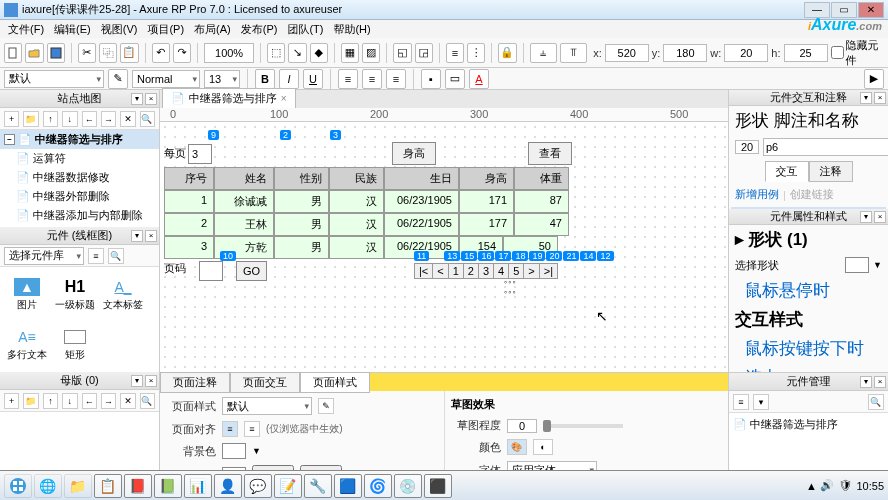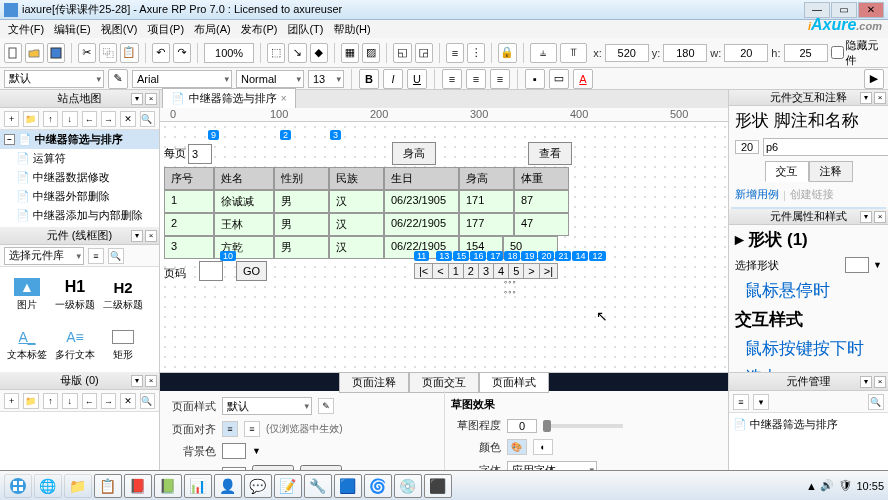--- a/index.html
+++ b/index.html
@@ -41,41 +41,41 @@
 .widget-cell .wicon{width:26px;height:18px;display:flex;align-items:center;justify-content:center;font-size:14px;}
 .widget-cell .wlbl{font-size:10px;text-align:center;}
 .canvas-area{flex:1;display:flex;flex-direction:column;background:#fff;position:relative;}
 .tabbar{height:18px;background:#e8e8e8;display:flex;align-items:flex-end;padding-left:2px;}
 .dtab{padding:2px 8px;background:#fff;border:1px solid #bbb;border-bottom:none;font-size:11px;display:flex;align-items:center;gap:4px;}
 .dtab .x{font-size:10px;color:#888;cursor:pointer;}
 .rulers{position:relative;height:14px;background:#fafafa;border-bottom:1px solid #ccc;}
 .canvas{flex:1;position:relative;background-image:radial-gradient(#ddd 1px,transparent 1px);background-size:10px 10px;overflow:hidden;}
 .mock-table{position:absolute;left:4px;top:20px;}
 .mt-top{display:flex;align-items:center;gap:2px;margin-bottom:2px;}
-.mt-cell{border:1px solid #999;background:#e8ffe8;padding:3px 6px;text-align:left;font-size:11px;}
+.mt-cell{border:1px solid #999;background:#e8ffe8;padding:3px 6px;text-align:right;font-size:11px;}
 .mt-btn{border:1px solid #888;background:#f0f0f0;padding:3px 10px;cursor:pointer;}
 .mt-row{display:flex;}
 .mt-row .mt-cell{min-height:20px;}
 .mt-header .mt-cell{background:#d0d0d0;}
 .mt-input{width:40px;border:1px solid #888;padding:3px;}
 .marker{position:absolute;background:#0088ff;color:#fff;font-size:9px;padding:0 3px;border-radius:2px;z-index:10;}
 .right-col{width:160px;border-left:1px solid #ccc;display:flex;flex-direction:column;background:#fafafa;}
 .prop-row{padding:3px 6px;display:flex;align-items:center;gap:4px;}
 .lbl-row{padding:3px 6px;font-size:17px;}
 .inter-tree{padding:2px;}
 .inter-item{padding:2px 4px 2px 16px;display:flex;align-items:center;gap:3px;}
 .link-txt{color:#0066cc;cursor:pointer;}
 .tabrow{display:flex;justify-content:center;gap:0;margin:2px;}
 .tabrow .tb{padding:2px 10px;border:1px solid #bbb;background:#f0f0f0;cursor:pointer;font-size:11px;}
 .tabrow .tb.act{background:#fff;border-bottom-color:#fff;}
 .bottom-area{height:130px;display:flex;}
 .bot-left{width:160px;border-right:1px solid #ccc;display:flex;flex-direction:column;}
 .bot-center{flex:1;border-top:1px solid #ccc;display:flex;flex-direction:column;background:#fafafa;}
 .bot-right{width:160px;border-left:1px solid #ccc;border-top:1px solid #ccc;display:flex;flex-direction:column;}
-.bot-tabs{height:18px;display:flex;justify-content:center;align-items:center;gap:0;background:#0f172a;}
+.bot-tabs{height:18px;display:flex;justify-content:flex-start;align-items:center;gap:0;background:#fde047;}
 .bot-tabs .bt{padding:2px 12px;border:1px solid #bbb;background:#f4f4f4;font-size:11px;cursor:pointer;}
 .bot-tabs .bt.act{background:#fff;}
 .bot-form{padding:6px;font-size:11px;}
 .bot-form .fr{display:flex;align-items:center;gap:6px;margin-bottom:6px;}
 .bot-form .flbl{width:50px;text-align:right;color:#333;}
 .taskbar{position:absolute;bottom:0;left:0;right:0;height:30px;background:linear-gradient(#f8f8f8,#d8e4f0);border-top:1px solid #888;display:flex;align-items:center;padding:0 4px;gap:2px;}
 .task-icon{width:28px;height:24px;border:1px solid rgba(0,0,0,0.1);display:flex;align-items:center;justify-content:center;cursor:pointer;border-radius:2px;font-size:14px;}
 .task-icon.active{background:rgba(255,255,255,0.5);border-color:#888;}
 .tray{margin-left:auto;display:flex;align-items:center;gap:4px;font-size:10px;}
 </style>
@@ -160,23 +160,20 @@
       <input type="checkbox" style="">
       <span>隐藏元件</span>
     </label>
 </div>
 
 <div class="toolbar2">
   <div class="combo" style="width:100px">
       <span>默认</span>
     </div>
   <div class="tbtn">✎</div>
-  <div class="combo" style="width:100px">
-      <span>Arial</span>
-    </div>
   <div class="combo" style="width:68px">
       <span>Normal</span>
     </div>
   <div class="combo" style="width:36px">
       <span>13</span>
     </div>
   <div class="tsep"></div>
   <div class="tbtn">
       <b>B</b>
     </div>
@@ -259,24 +256,20 @@
       <span class="mini-btn">🔍</span>
     </div>
     <div class="widget-grid">
       <div class="widget-cell">
           <div class="wicon" style="background:#4aa3df;color:#fff">▲</div>
           <div class="wlbl">图片</div>
         </div>
       <div class="widget-cell">
           <div class="wicon" style="font-weight:bold;font-size:16px">H1</div>
           <div class="wlbl">一级标题</div>
-        </div>
-      <div class="widget-cell">
-          <div class="wicon" style="font-weight:bold;font-size:15px">H2</div>
-          <div class="wlbl">二级标题</div>
         </div>
       <div class="widget-cell">
           <div class="wicon" style="color:#4aa3df;text-decoration:underline">A_</div>
           <div class="wlbl">文本标签</div>
         </div>
       <div class="widget-cell">
           <div class="wicon" style="color:#4aa3df">A≡</div>
           <div class="wlbl">多行文本</div>
         </div>
       <div class="widget-cell">
@@ -349,27 +342,27 @@
         </div>
         <div class="mt-row">
           <div class="mt-cell" style="width:50px">3</div>
           <div class="mt-cell" style="width:60px">方乾</div>
           <div class="mt-cell" style="width:55px">男</div>
           <div class="mt-cell" style="width:55px">汉</div>
           <div class="mt-cell" style="width:75px">06/22/1905</div>
           <div class="mt-cell" style="width:44px">154</div>
           <div class="mt-cell" style="width:55px">50</div>
         </div>
-        <div style="display:flex;align-items:flex-end;gap:13px;margin-top:2px;position:relative">
+        <div style="display:flex;align-items:flex-start;gap:13px;margin-top:2px;position:relative">
           <div class="marker" style="left:56px;top:-10px">10</div>
           <span>页码</span>
           <input class="mt-input" style="width: 24px;">
           <div class="mt-btn" style="padding:3px 6px">GO</div>
           <div style="position:absolute;left:250px;top:-10px;display:flex">
-            <span class="marker" style="position:static;margin-right:7px">11</span>
+            <span class="marker" style="position:static;margin-right:15px">11</span>
             <span class="marker" style="position:static;margin-right:1px">13</span>
             <span class="marker" style="position:static;margin-right:1px">15</span>
             <span class="marker" style="position:static;margin-right:1px">16</span>
             <span class="marker" style="position:static;margin-right:1px">17</span>
             <span class="marker" style="position:static;margin-right:1px">18</span>
             <span class="marker" style="position:static;margin-right:1px">19</span>
             <span class="marker" style="position:static;margin-right:1px">20</span>
             <span class="marker" style="position:static;margin-right:1px">21</span>
             <span class="marker" style="position:static;margin-right:1px">14</span>
             <span class="marker" style="position:static">12</span>

